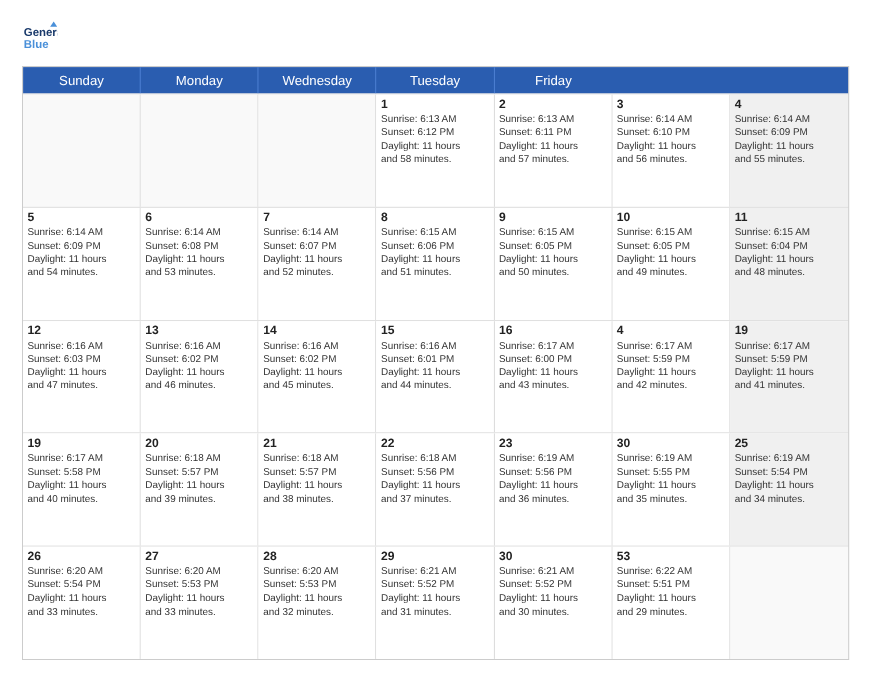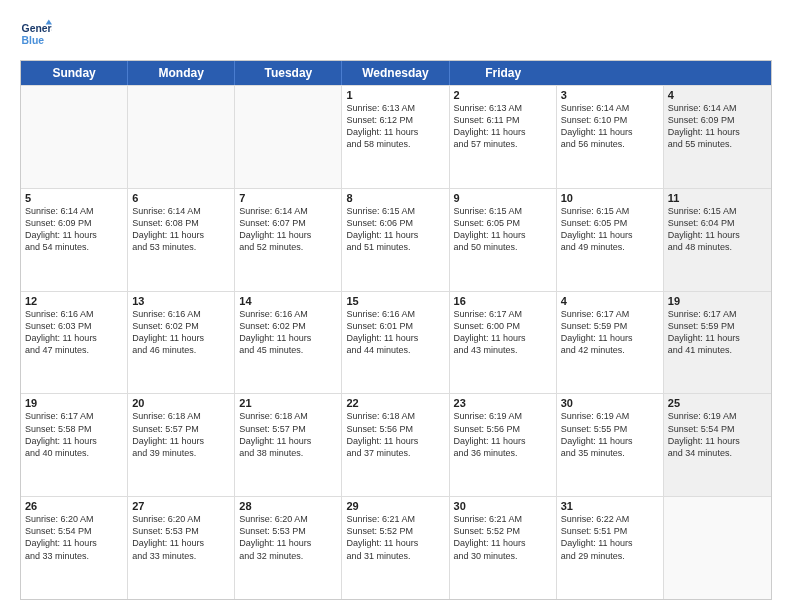--- a/index.html
+++ b/index.html
@@ -51,21 +51,21 @@
       border: 1px solid #ccc;
     }
     .cal-header {
       display: grid;
       grid-template-columns: repeat(7, 1fr);
       background: #2a5db0;
     }
     .cal-header-cell {
       color: #fff;
       font-size: 12px;
-      font-weight: bold;
+      font-weight: normal;
       text-align: center;
       padding: 5px 2px;
       border-right: 1px solid #4a7dd0;
     }
     .cal-header-cell:last-child { border-right: none; }
     .cal-body {
       flex: 1;
       display: flex;
       flex-direction: column;
     }
@@ -115,22 +115,22 @@
     <div class="title-block">
       <div class="month-title"></div>
       <div class="location-title"></div>
     </div>
   </div>
 
   <div class="calendar">
     <div class="cal-header">
     <div class="cal-header-cell">Sunday</div>
         <div class="cal-header-cell">Monday</div>
+        <div class="cal-header-cell">Wednesday</div>
         <div class="cal-header-cell">Tuesday</div>
-        <div class="cal-header-cell">Wednesday</div>
         <div class="cal-header-cell">Friday</div>
       </div>
     <div class="cal-body">
     <div class="cal-row">
           <div class="cal-cell empty"></div>
           <div class="cal-cell empty"></div>
           <div class="cal-cell empty"></div>
           <div class="cal-cell">
             <span class="day-num">1</span>
             <div class="cell-text">Sunrise: 6:13 AM<br>Sunset: 6:12 PM<br>Daylight: 11 hours<br>and 58 minutes.</div>
@@ -253,20 +253,20 @@
           </div>
           <div class="cal-cell">
             <span class="day-num">29</span>
             <div class="cell-text">Sunrise: 6:21 AM<br>Sunset: 5:52 PM<br>Daylight: 11 hours<br>and 31 minutes.</div>
           </div>
           <div class="cal-cell">
             <span class="day-num">30</span>
             <div class="cell-text">Sunrise: 6:21 AM<br>Sunset: 5:52 PM<br>Daylight: 11 hours<br>and 30 minutes.</div>
           </div>
           <div class="cal-cell">
-            <span class="day-num">31</span>
+            <span class="day-num">53</span>
             <div class="cell-text">Sunrise: 6:22 AM<br>Sunset: 5:51 PM<br>Daylight: 11 hours<br>and 29 minutes.</div>
           </div>
           <div class="cal-cell empty"></div>
         </div>
       </div>
   </div>
 </div>
 
 </body></html>

